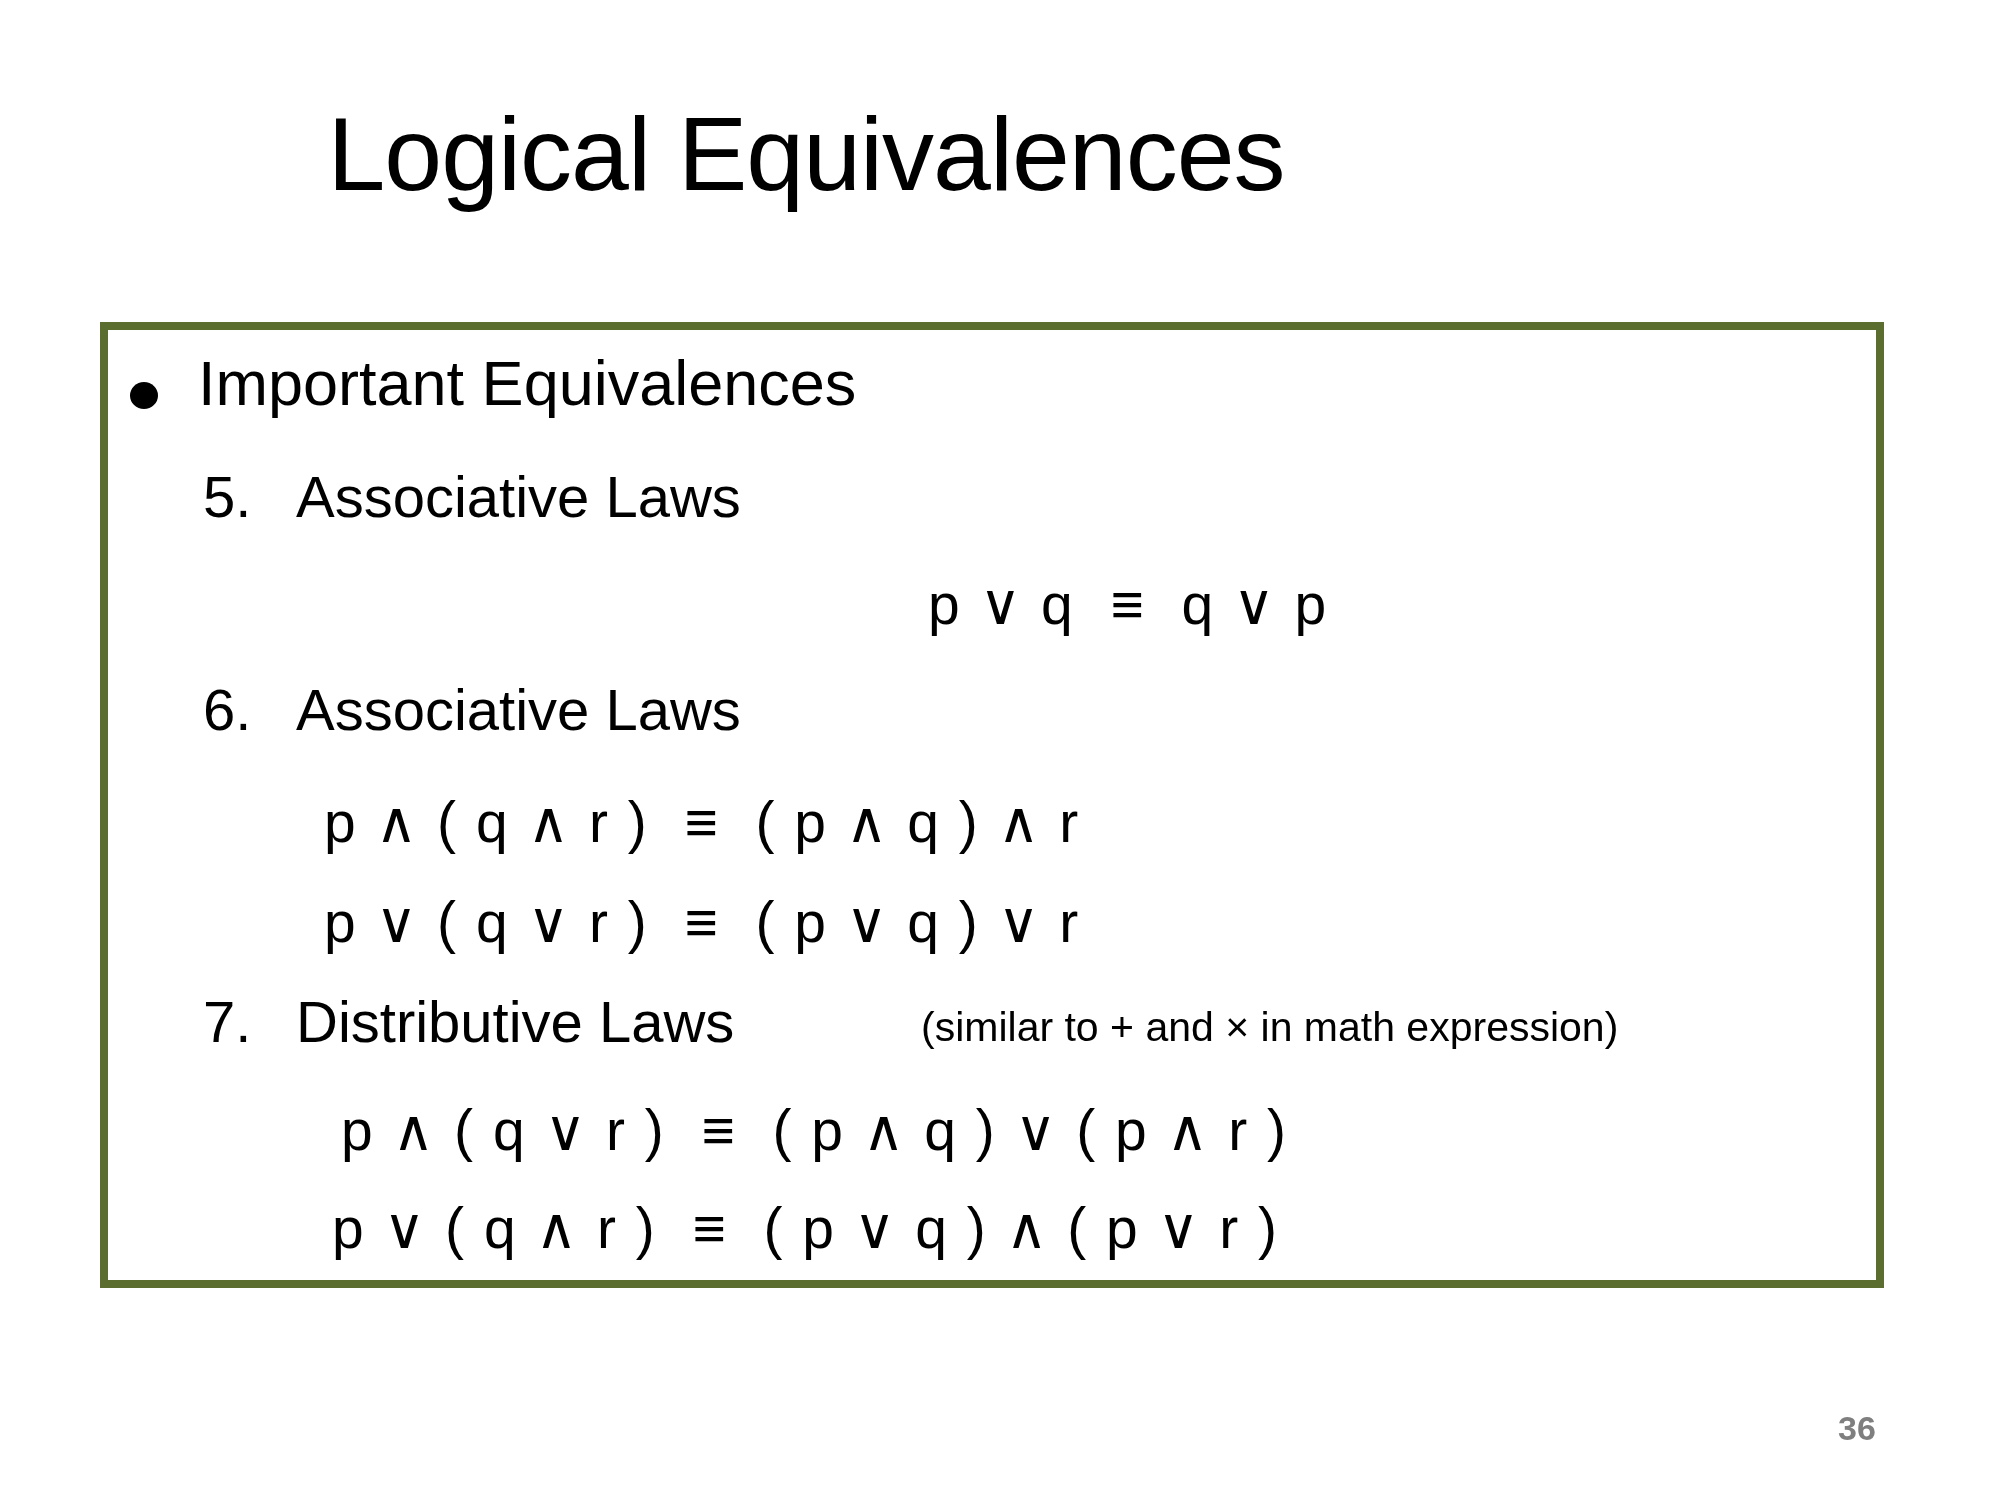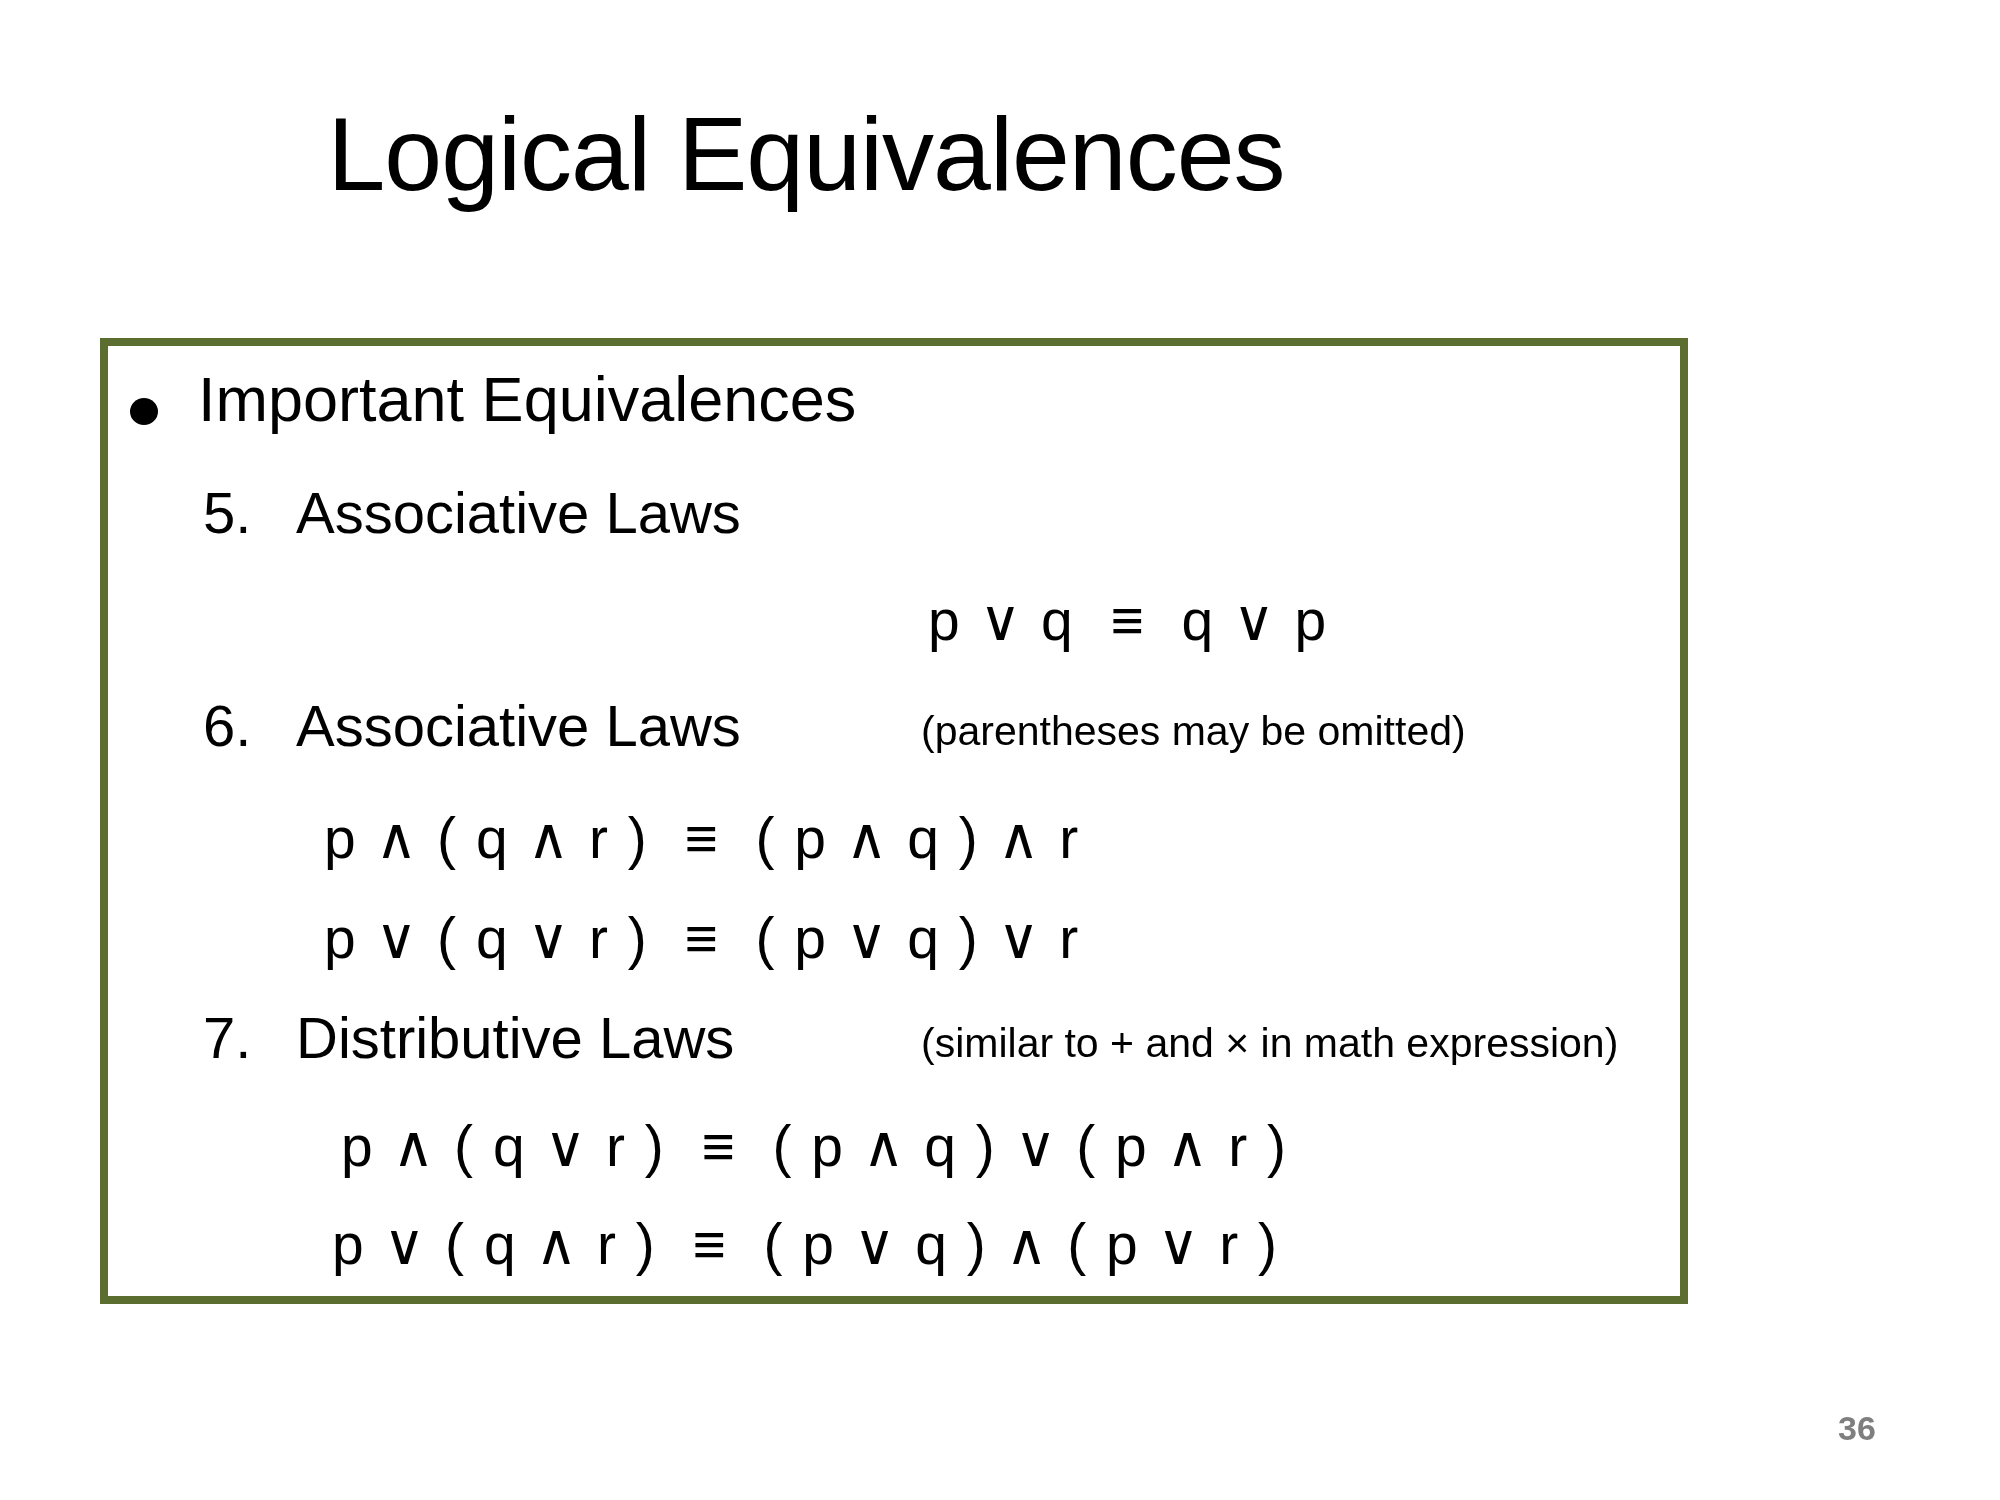--- a/index.html
+++ b/index.html
@@ -24,22 +24,22 @@
     text-align: center;
     font-size: 104px;
     font-weight: 400;
     line-height: 1.2;
     color: var(--text-color);
     letter-spacing: -1px;
   }
   .content-box {
     position: absolute;
     left: 100px;
-    top: 338px;
-    width: 1588px;
+    top: 322px;
+    width: 1784px;
     height: 966px;
     border: 8px solid var(--border-color);
     background: #ffffff;
   }
   .row { position: absolute; left: 0; width: 1760px; white-space: pre; }
   .bullet-dot {
     position: absolute;
     left: 22px;
     top: 52px;
     width: 28px;
@@ -108,21 +108,20 @@
     <span class="item-num">5.</span>
     <span class="item-title">Associative Laws</span>
   </div>
   <div class="row" style="top:240px">
     <span class="formula" style="left:820px">p ∨ q  ≡  q ∨ p</span>
   </div>
 
   <div class="row item-row" style="top:345px">
     <span class="item-num">6.</span>
     <span class="item-title">Associative Laws</span>
-    <span class="item-note">(parentheses may be omitted)</span>
   </div>
   <div class="row" style="top:558px">
     <span class="formula" style="left:216px">p ∨ ( q ∨ r )  ≡  ( p ∨ q ) ∨ r</span>
   </div>
   <div class="row" style="top:458px">
     <span class="formula" style="left:216px">p ∧ ( q ∧ r )  ≡  ( p ∧ q ) ∧ r</span>
   </div>
 
   <div class="row item-row" style="top:657px">
     <span class="item-num">7.</span>

